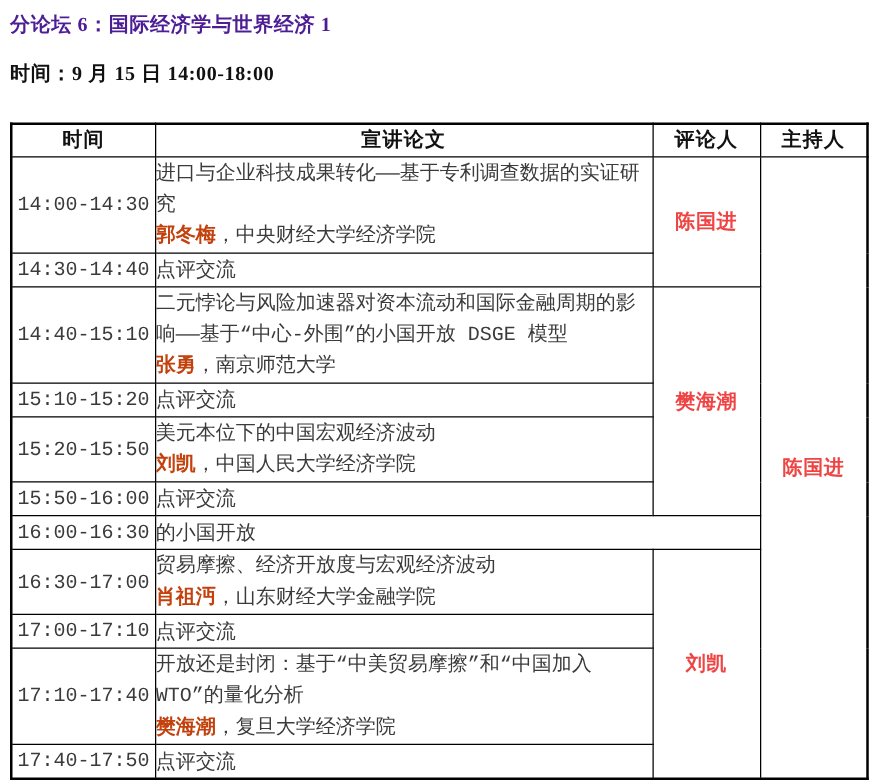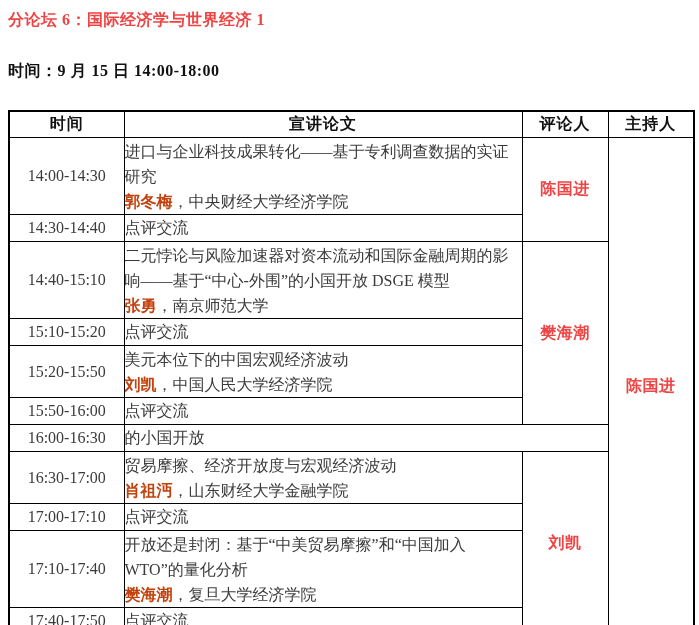--- a/index.html
+++ b/index.html
@@ -13,26 +13,26 @@
     font-family: "Liberation Serif", "DejaVu Serif", serif;
     color: #3b3b3b;
     overflow: hidden;
   }
   .doc {
     padding: 8px 6px 0 8px;
   }
   .doc-title {
     font-size: 16px;
     font-weight: bold;
-    color: #ef4444;
+    color: #4c1d95;
     margin: 2px 0 0 0;
     letter-spacing: 0.5px;
   }
   .meta-line {
-    margin-top: 30px;
+    margin-top: 18px;
     font-size: 16px;
     font-weight: bold;
     color: #111111;
     display: flex;
     letter-spacing: 0.5px;
     align-items: center;
   }
   .meta-time { }
   .meta-venue { margin-left: 56px; }
 
@@ -42,20 +42,21 @@
     table-layout: fixed;
     width: 685px;
     border: 2px solid #000000;
     font-size: 16px;
   }
   table.schedule th,
   table.schedule td {
     border: 1px solid #000000;
     padding: 0;
     overflow: hidden;
+    font-family: Liberation Mono, monospace;
   }
   col.c-time  { width: 115px; }
   col.c-paper { width: 398px; }
   col.c-comm  { width: 86px; }
   col.c-host  { width: 86px; }
 
   th.hdr {
     height: 25px;
     font-weight: bold;
     color: #111111;

